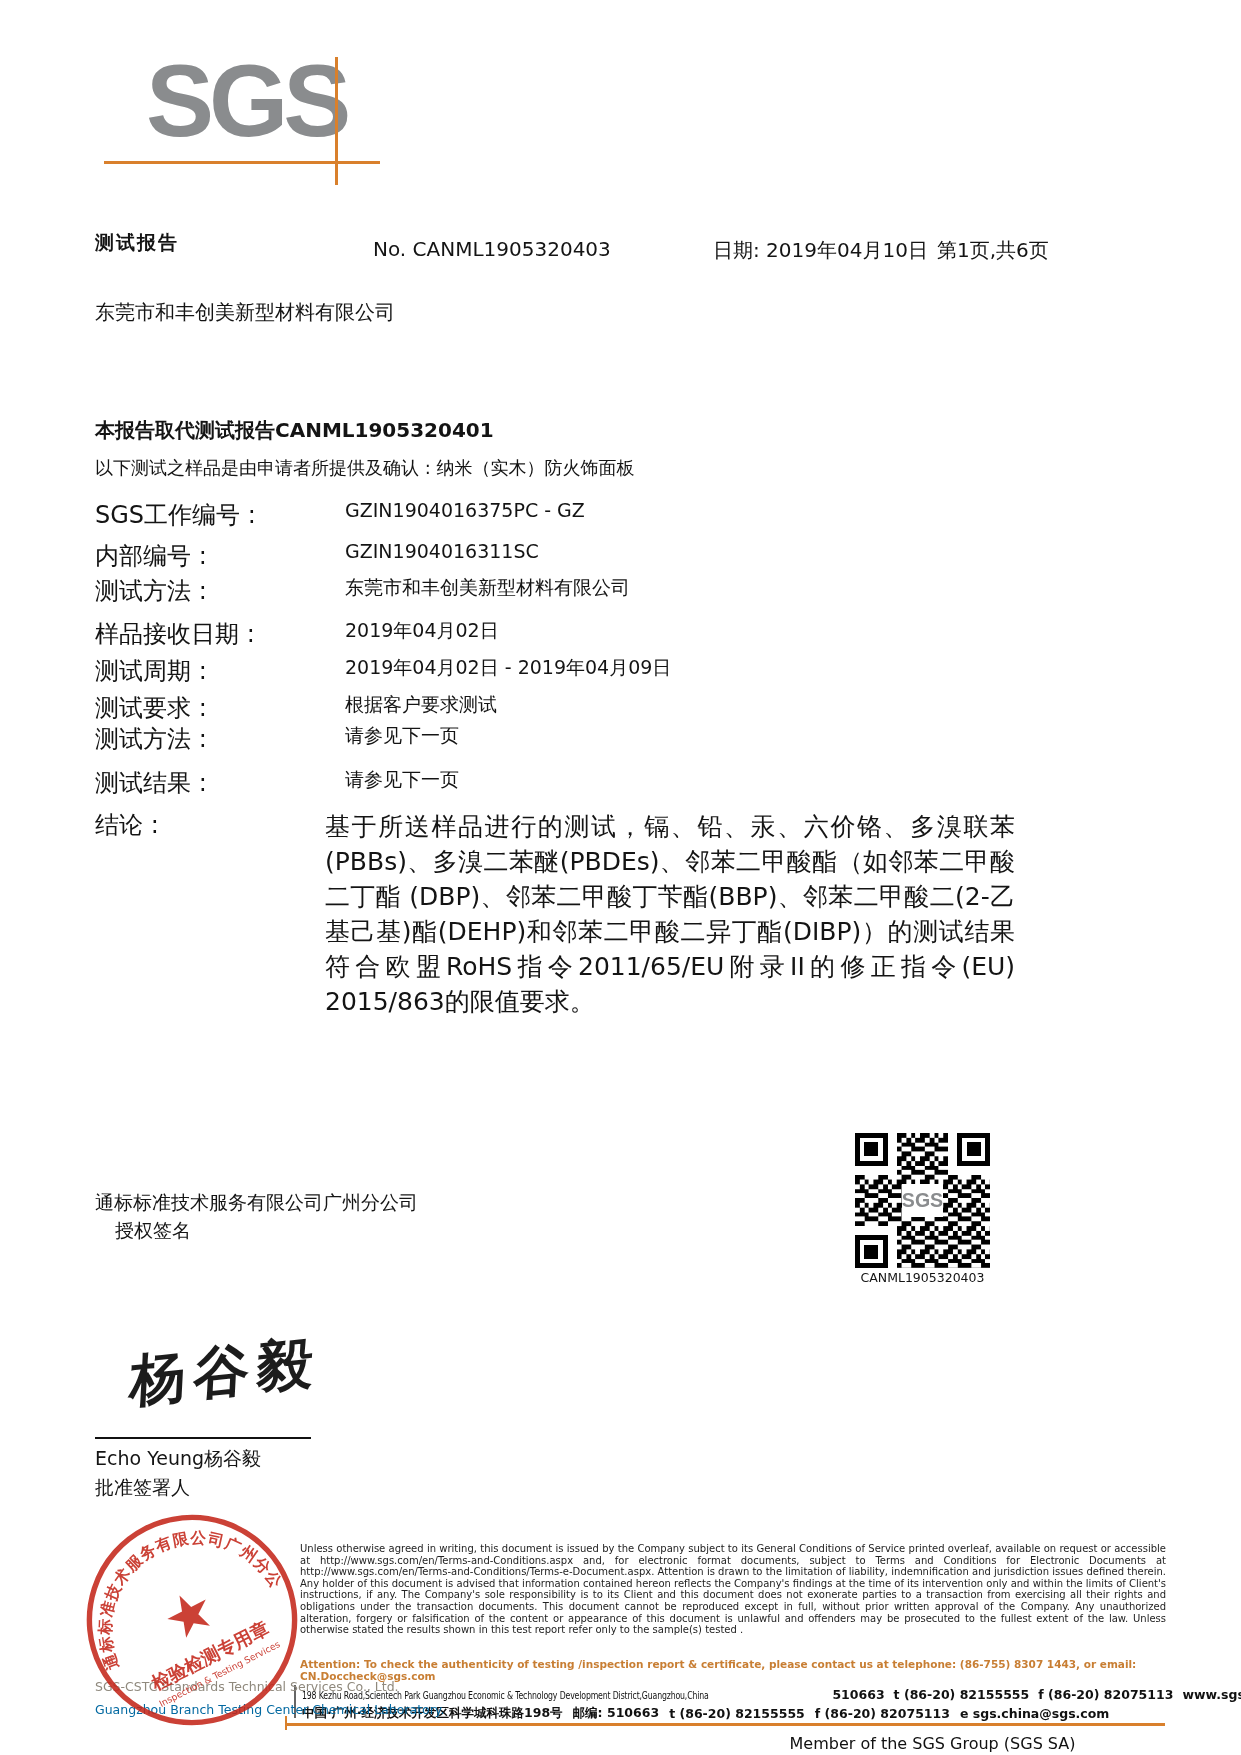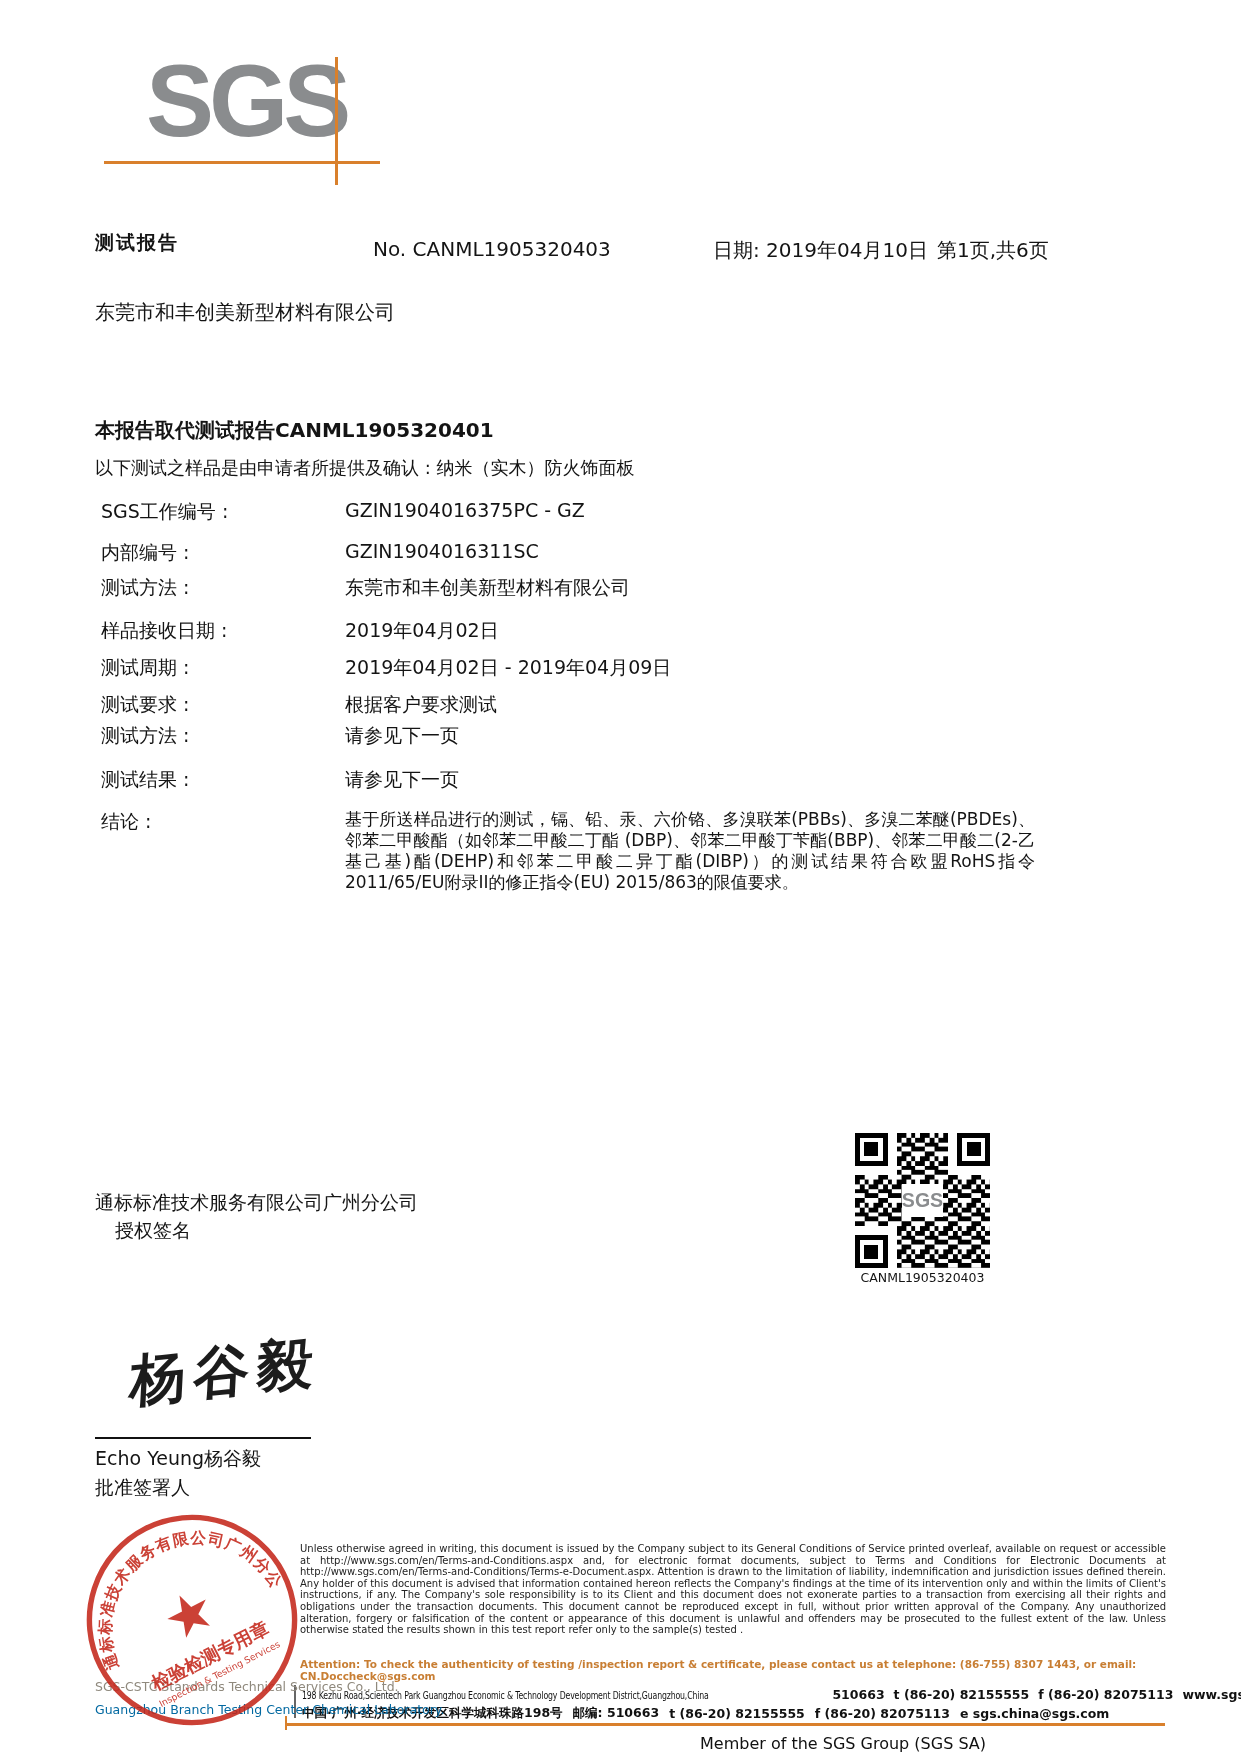--- a/index.html
+++ b/index.html
@@ -18,26 +18,26 @@
   .report-date{left:713px;top:237px;font-size:20px;}
   .report-page{left:937px;top:237px;font-size:20px;}
 
   .applicant-name{left:95px;top:299px;font-size:20px;}
   .applicant-addr{left:95px;top:336px;font-size:20px;}
 
   .replace-note{left:95px;top:417px;font-size:20px;font-weight:bold;}
   .sample-note{left:95px;top:456px;font-size:18px;}
 
   
-  .flabel{left:95px;font-size:19px;margin-left:6px;}
+  .flabel{left:95px;font-size:24px;}
   .fvalue{left:345px;font-size:19px;}
   .r0{top:499px;} .r1{top:540px;} .r2{top:575px;} .r3{top:618px;}
   .r4{top:655px;} .r5{top:692px;} .r6{top:723px;} .r7{top:767px;}
   .rc{top:809px;}
-  .conclusion-text{left:345px;top:809px;width:690px;font-size:17px;line-height:21px;text-align:justify;}
+  .conclusion-text{left:325px;top:809px;width:690px;font-size:25px;line-height:35px;text-align:justify;}
 
   
   .branch-name{left:95px;top:1190px;font-size:19px;}
   .auth-label{left:95px;top:1218px;font-size:19px;margin-left:20px;}
   .qr-box{left:855px;top:1133px;width:135px;height:135px;}
   .qr-label{left:850px;top:1270px;width:145px;font-size:12.5px;text-align:center;}
   .signature{left:128px;top:1345px;font-size:56px;font-weight:bold;color:#1c1c1c;
              letter-spacing:8px;transform:rotate(-6deg) skewX(-9deg);transform-origin:left bottom;}
   .sig-line{left:95px;top:1437px;width:216px;height:2px;background:#111;}
   .signer-name{left:95px;top:1446px;font-size:19px;}
@@ -53,21 +53,21 @@
   .attention{left:300px;top:1659px;width:866px;font-size:10.5px;line-height:11.6px;
              font-weight:bold;color:#c87e33;}
   .addr-divider{left:294px;top:1685px;width:2px;height:33px;background:#666;}
   .addr-en{left:302px;top:1687px;width:864px;font-size:10px;color:#111;display:flex;gap:9px;align-items:baseline;white-space:nowrap;}
   .addr-en .squeeze{display:inline-block;transform:scaleX(.78);transform-origin:left;letter-spacing:-.2px;}
   .addr-en .big{font-size:12.5px;font-weight:bold;}
   .addr-cn{left:302px;top:1705px;width:864px;font-size:12.5px;font-weight:bold;color:#111;display:flex;gap:10px;align-items:center;white-space:nowrap;}
   .addr-cn .norm{font-weight:bold;}
   .foot-rule{left:285px;top:1723px;width:880px;height:3px;background:#d9802c;}
   .foot-rule-tick{left:285px;top:1716px;width:2px;height:14px;background:#d9802c;}
-  .member-line{left:700px;top:1734px;width:465px;text-align:left;font-size:16px;color:#111;}
+  .member-line{left:700px;top:1734px;width:465px;text-align:center;font-size:16px;color:#111;}
 </style>
 </head>
 <body>
 
 <div class="page">
 
   <div class="abs logo-text">SGS</div>
   <div class="abs logo-hline"></div>
   <div class="abs logo-vline"></div>
 

